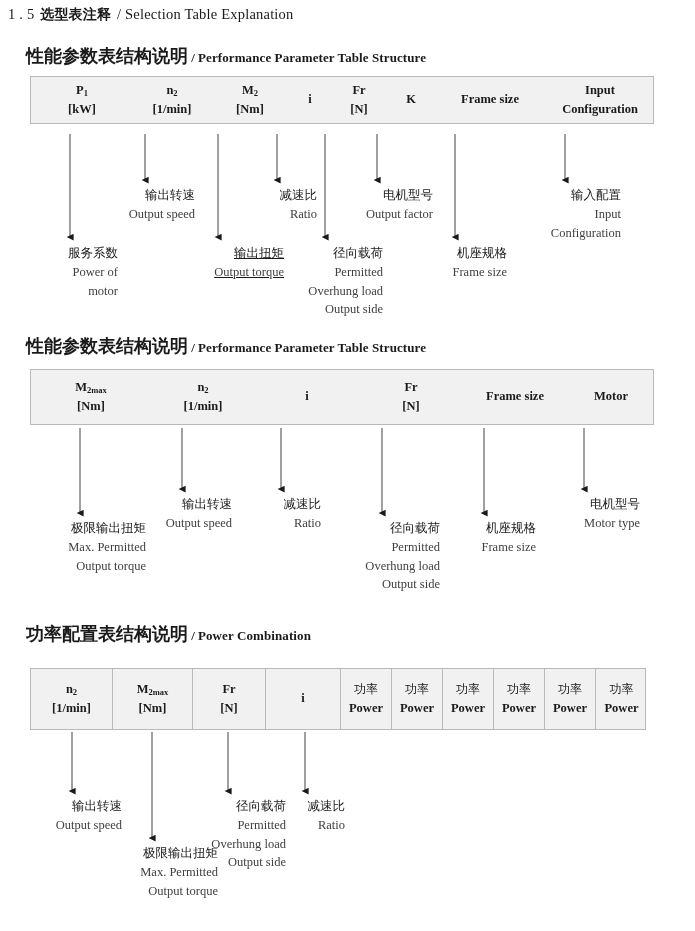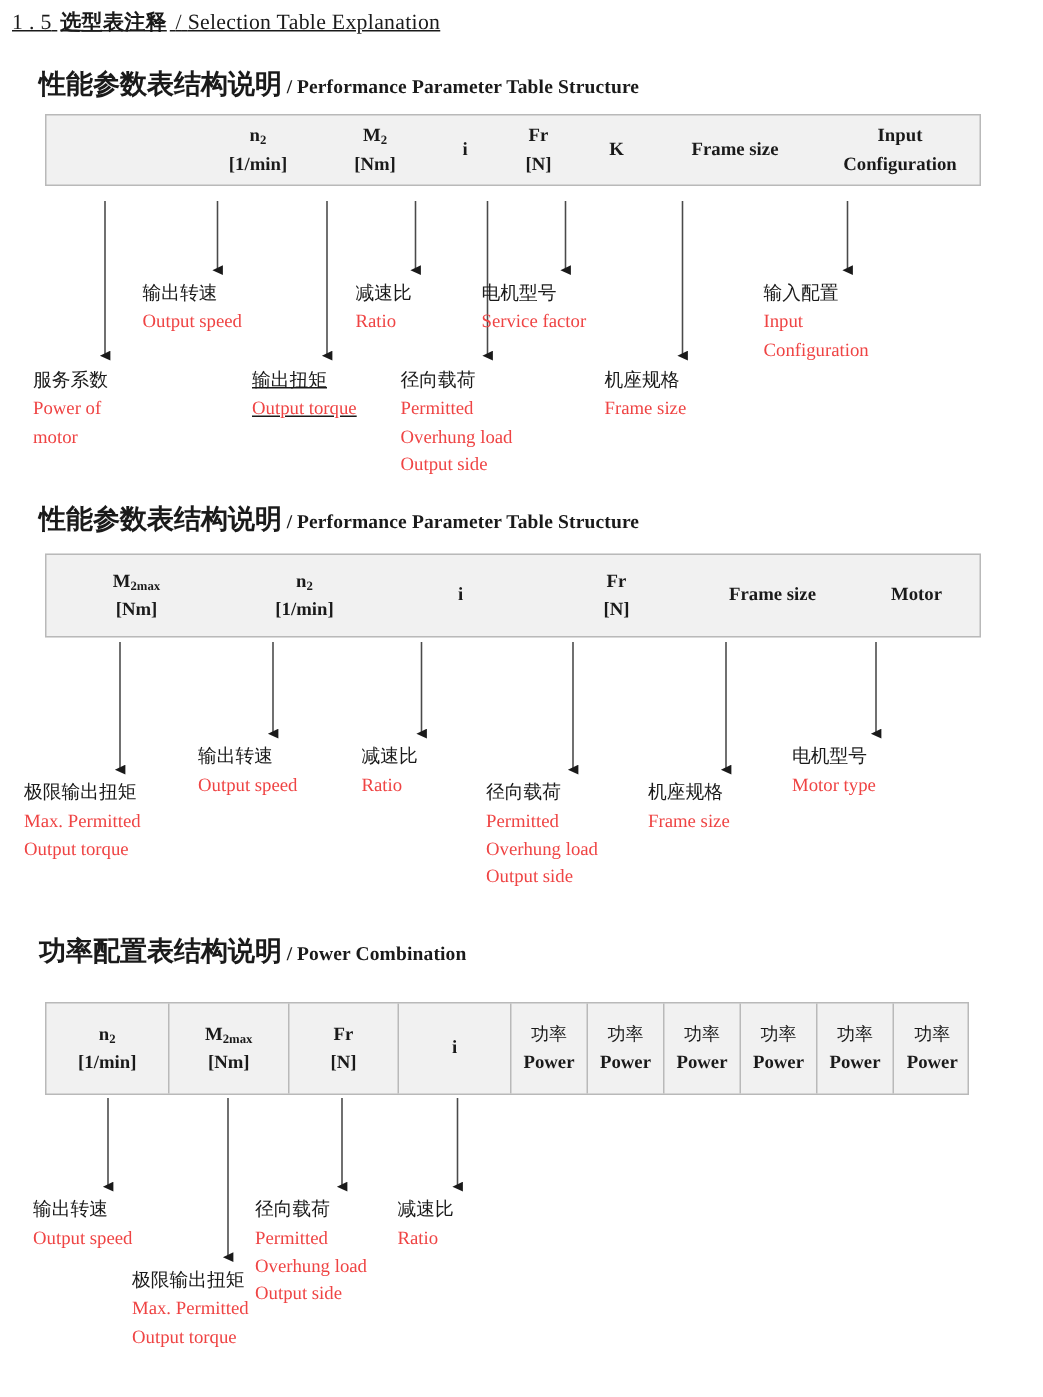--- a/index.html
+++ b/index.html
@@ -17,21 +17,20 @@
   }
 
   
   .doc-title {
     position: absolute;
     left: 8px;
     top: 6px;
     font-size: 14.5px;
     letter-spacing: 0.2px;
     white-space: nowrap;
-    text-decoration: underline;
   }
   .doc-title .num { font-family: "Liberation Serif", serif; }
   .doc-title .cn {
     font-family: "DejaVu Sans", sans-serif;
     font-weight: bold;
     font-size: 14px;
     padding: 0 2px;
   }
 
   .sec-heading {
@@ -96,54 +95,58 @@
   .arrows {
     position: absolute;
     left: 0;
     top: 0;
     pointer-events: none;
   }
 
   
   .note {
     position: absolute;
-    text-align: left;
+    text-align: right;
     line-height: 1.5;
     white-space: nowrap;
   }
   .note .cn {
     display: block;
     font-family: "DejaVu Sans", sans-serif;
     font-size: 12.5px;
     color: #1a1a1a;
   }
   .note .en {
     display: block;
     font-family: "Liberation Serif", serif;
     font-size: 12.5px;
-    color: #ef4444;
+    color: #404040;
   }
 </style>
 </head>
 <body>
 
 <div class="doc-title">
   <span class="num">1 . 5</span>
   <span class="cn">选型表注释</span>
   <span>/</span>
   <span>Selection Table Explanation</span>
 </div>
 
 <div class="sec-heading" style="top:44px">
   <span class="cn">性能参数表结构说明</span>
   <span class="en">/</span>
   <span class="en">Performance Parameter Table Structure</span>
 </div>
 
 <div class="tbl" id="tbl1" style="left:30px; top:76px; width:624px; height:48px;">
+  <div class="cell" style="left:0px;   width:102px;">
+    <span class="l1">P<sub>1</sub></span>
+    <span class="l2">[kW]</span>
+  </div>
   <div class="cell" style="left:102px; width:78px;">
     <span class="l1">n<sub>2</sub></span>
     <span class="l2">[1/min]</span>
   </div>
   <div class="cell" style="left:180px; width:78px;align-items:center;">
     <span class="l1">M<sub>2</sub></span>
     <span class="l2">[Nm]</span>
   </div>
   <div class="cell" style="left:258px; width:42px;">
     <span class="l2">i</span>
@@ -200,21 +203,21 @@
 <div class="note" style="left:95px; top:186px; width:100px;">
   <span class="cn">输出转速</span>
   <span class="en">Output speed</span>
 </div>
 <div class="note" style="left:237px; top:186px; width:80px;">
   <span class="cn">减速比</span>
   <span class="en">Ratio</span>
 </div>
 <div class="note" style="left:321px; top:186px; width:112px;">
   <span class="cn">电机型号</span>
-  <span class="en">Service factor</span>
+  <span class="en">Output factor</span>
 </div>
 <div class="note" style="left:509px; top:186px; width:112px;">
   <span class="cn">输入配置</span>
   <span class="en">Input</span>
   <span class="en">Configuration</span>
 </div>
 
 <div class="note" style="left:22px; top:244px; width:96px;">
   <span class="cn">服务系数</span>
   <span class="en">Power of</span>

